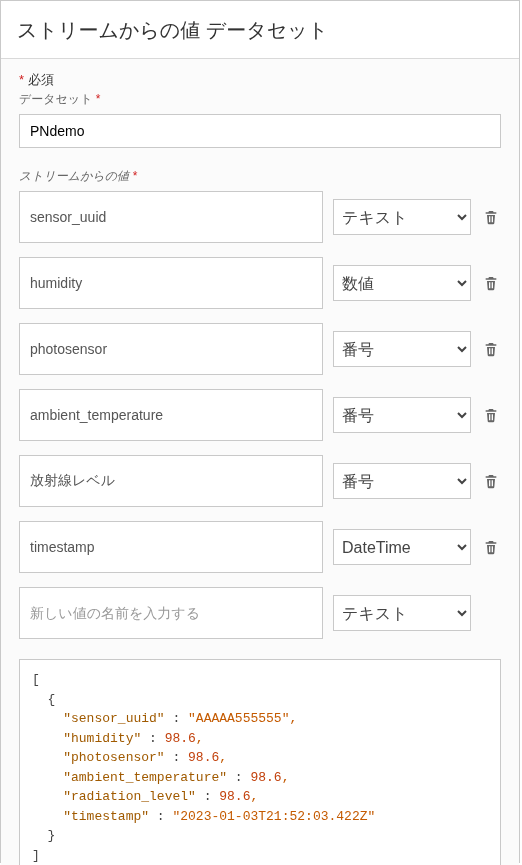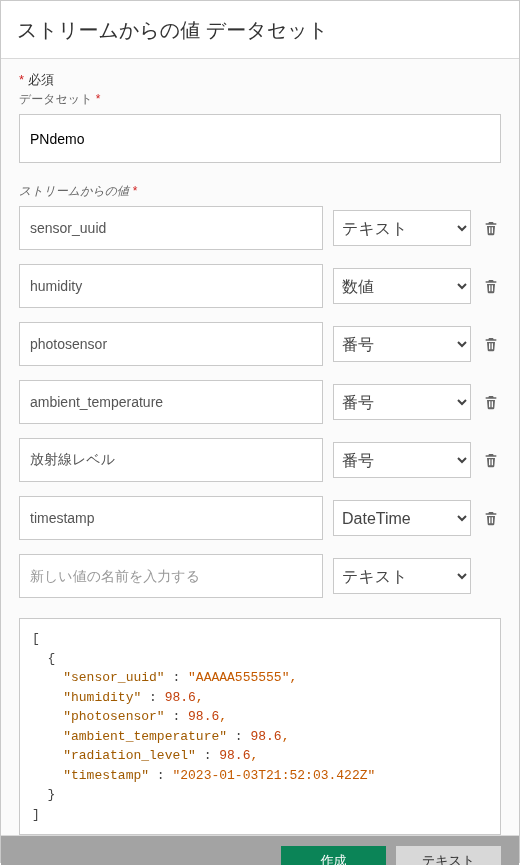--- a/index.html
+++ b/index.html
@@ -44,32 +44,32 @@
     margin-right: 4px;
   }
   .field-label {
     font-size: 12px;
     color: #666;
     margin-top: 2px;
     margin-bottom: 6px;
   }
   .text-input {
     width: 100%;
-    height: 49px;
+    height: 34px;
     border: 1px solid #c9c9c9;
     padding: 0 10px;
     font-size: 14px;
     background: #fff;
   }
   .section-gap { margin-top: 20px; font-style: italic; }
   .stream-rows { display: flex; flex-direction: column; gap: 14px; }
   .stream-row { display: flex; align-items: center; gap: 10px; }
   .col-name {
     flex: 1;
-    height: 44px;
+    height: 52px;
     border: 1px solid #c9c9c9;
     padding: 0 10px;
     font-size: 14px;
     color: #555;
     background: #fff;
   }
   .col-name::placeholder { color: #999; }
   .col-type {
     width: 138px;
     height: 36px;

